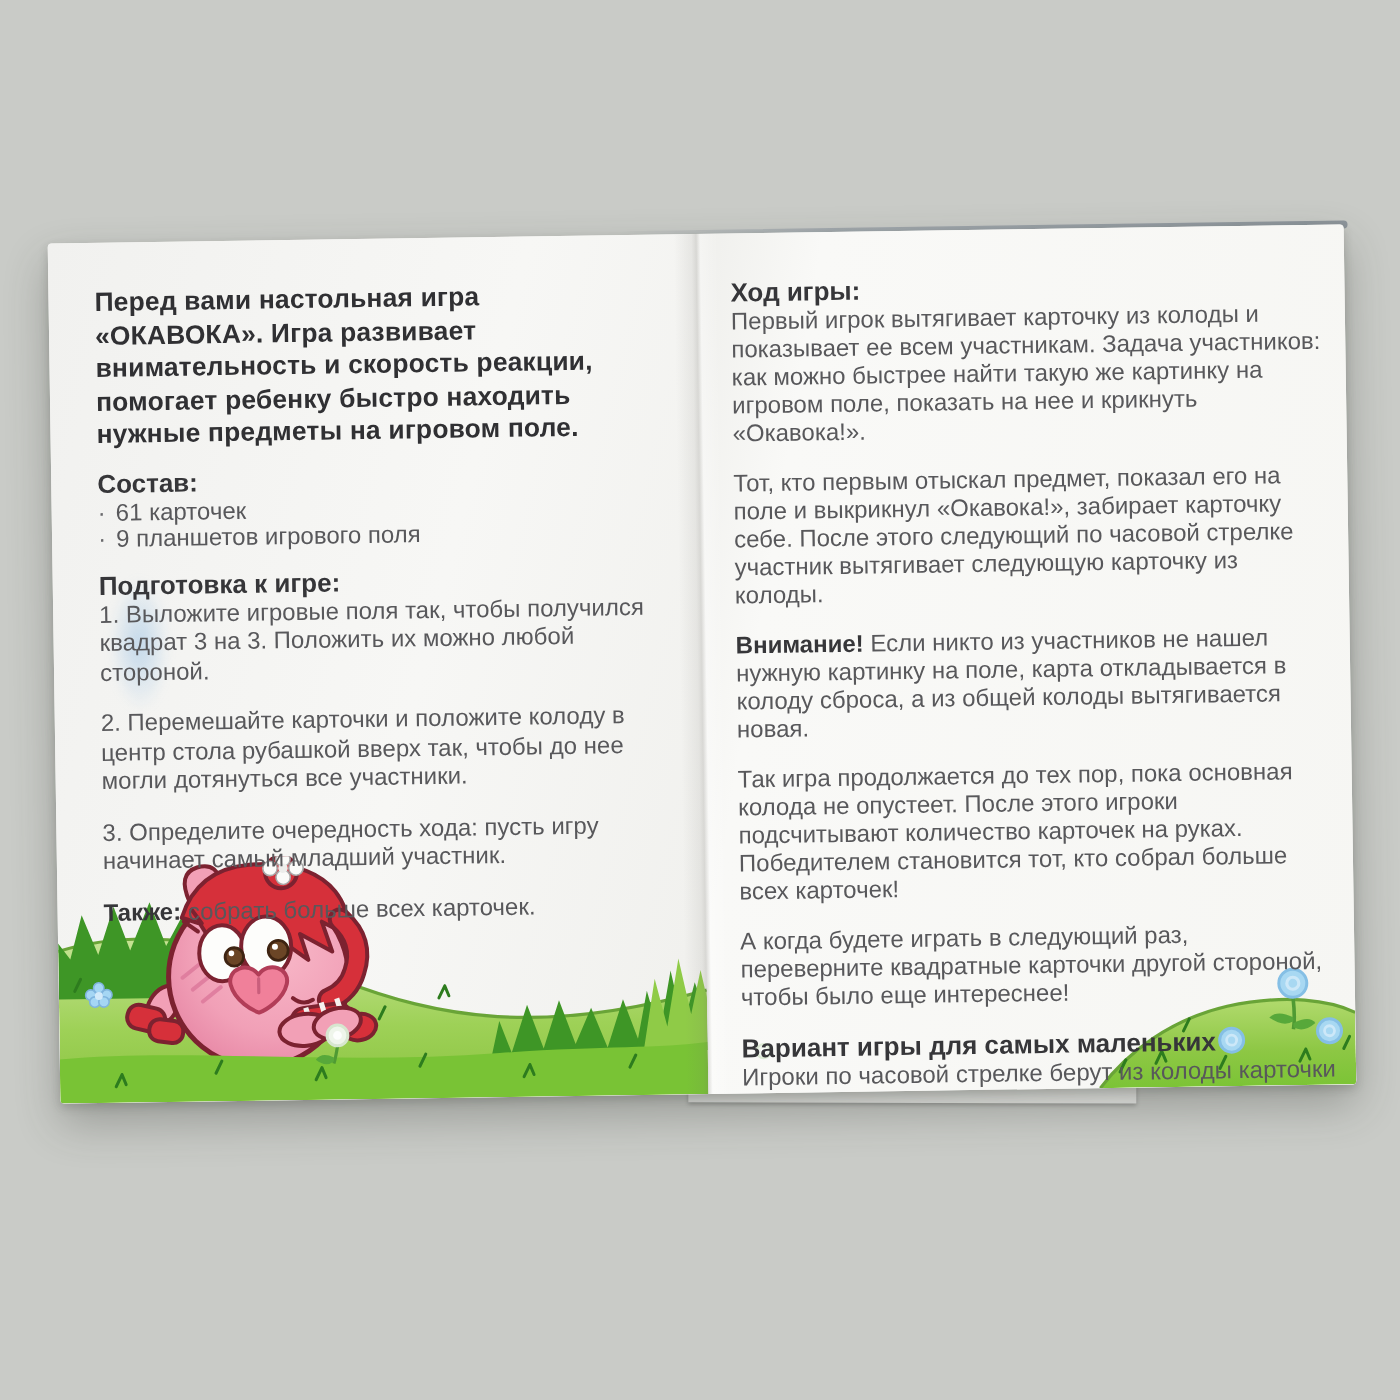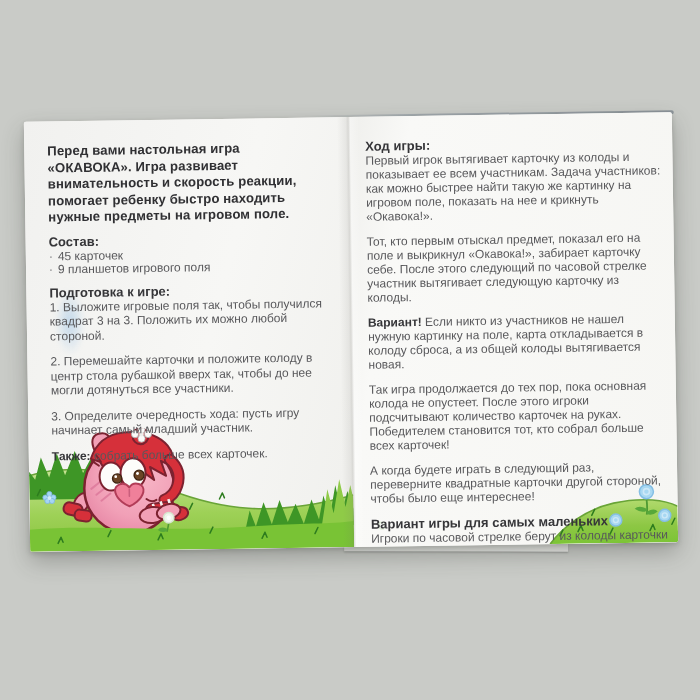--- a/index.html
+++ b/index.html
@@ -75,21 +75,21 @@
 
   <div class="pages">
 
     <div class="page left">
       <div class="smudge"></div>
       <div class="inner-l">
         <p class="intro">Перед вами настольная игра «ОКАВОКА». Игра развивает внимательность и скорость реакции, помогает ребенку быстро находить нужные предметы на игровом поле.</p>
 
         <h3 class="hd">Состав:</h3>
         <ul class="comp">
-          <li><span class="dot">·</span><span>45 карточек</span></li>
+          <li><span class="dot">·</span><span>61 карточек</span></li>
           <li><span class="dot">·</span><span>9 планшетов игрового поля</span></li>
         </ul>
 
         <h3 class="hd">Подготовка к игре:</h3>
         <p class="body" style="margin-top:0;">1. Выложите игровые поля так, чтобы получился квадрат 3 на 3. Положить их можно любой стороной.</p>
         <p class="body">2. Перемешайте карточки и положите колоду в центр стола рубашкой вверх так, чтобы до нее могли дотянуться все участники.</p>
         <p class="body">3. Определите очередность хода: пусть игру начинает самый младший участник.</p>
 
         <p class="body"><span class="lead">Также:</span>
           <span>собрать больше всех карточек.</span></p>
@@ -197,21 +197,21 @@
         </g>
       </svg>
     </div>
 
     <div class="page right">
       <div class="inner-r">
         <h3 class="hd" style="margin-top:0;">Ход игры:</h3>
         <p class="body">Первый игрок вытягивает карточку из колоды и показывает ее всем участникам. Задача участников: как можно быстрее найти такую же картинку на игровом поле, показать на нее и крикнуть «Окавока!».</p>
         <p class="body">Тот, кто первым отыскал предмет, показал его на поле и выкрикнул «Окавока!», забирает карточку себе. После этого следующий по часовой стрелке участник вытягивает следующую карточку из колоды.</p>
 
-        <p class="body"><span class="lead">Вариант!</span>
+        <p class="body"><span class="lead">Внимание!</span>
           <span>Если никто из участников не нашел нужную картинку на поле, карта откладывается в колоду сброса, а из общей колоды вытягивается новая.</span></p>
 
         <p class="body">Так игра продолжается до тех пор, пока основная колода не опустеет. После этого игроки подсчитывают количество карточек на руках. Победителем становится тот, кто собрал больше всех карточек!</p>
         <p class="body">А когда будете играть в следующий раз, переверните квадратные карточки другой стороной, чтобы было еще интереснее!</p>
 
         <h3 class="hd">Вариант игры для самых маленьких</h3>
         <p class="body" style="margin-top:0;">Игроки по часовой стрелке берут из колоды карточки с картинками и вместе находят их на игровом поле, помогая друг другу. Такой вариант игры в спокойной обстановке поможет в развитии внимательности малыша! Также переворачивайте поля, чтобы ребятам было интереснее играть.</p>
       </div>
 
       <svg class="illus" viewBox="0 0 324 122" preserveAspectRatio="none">

